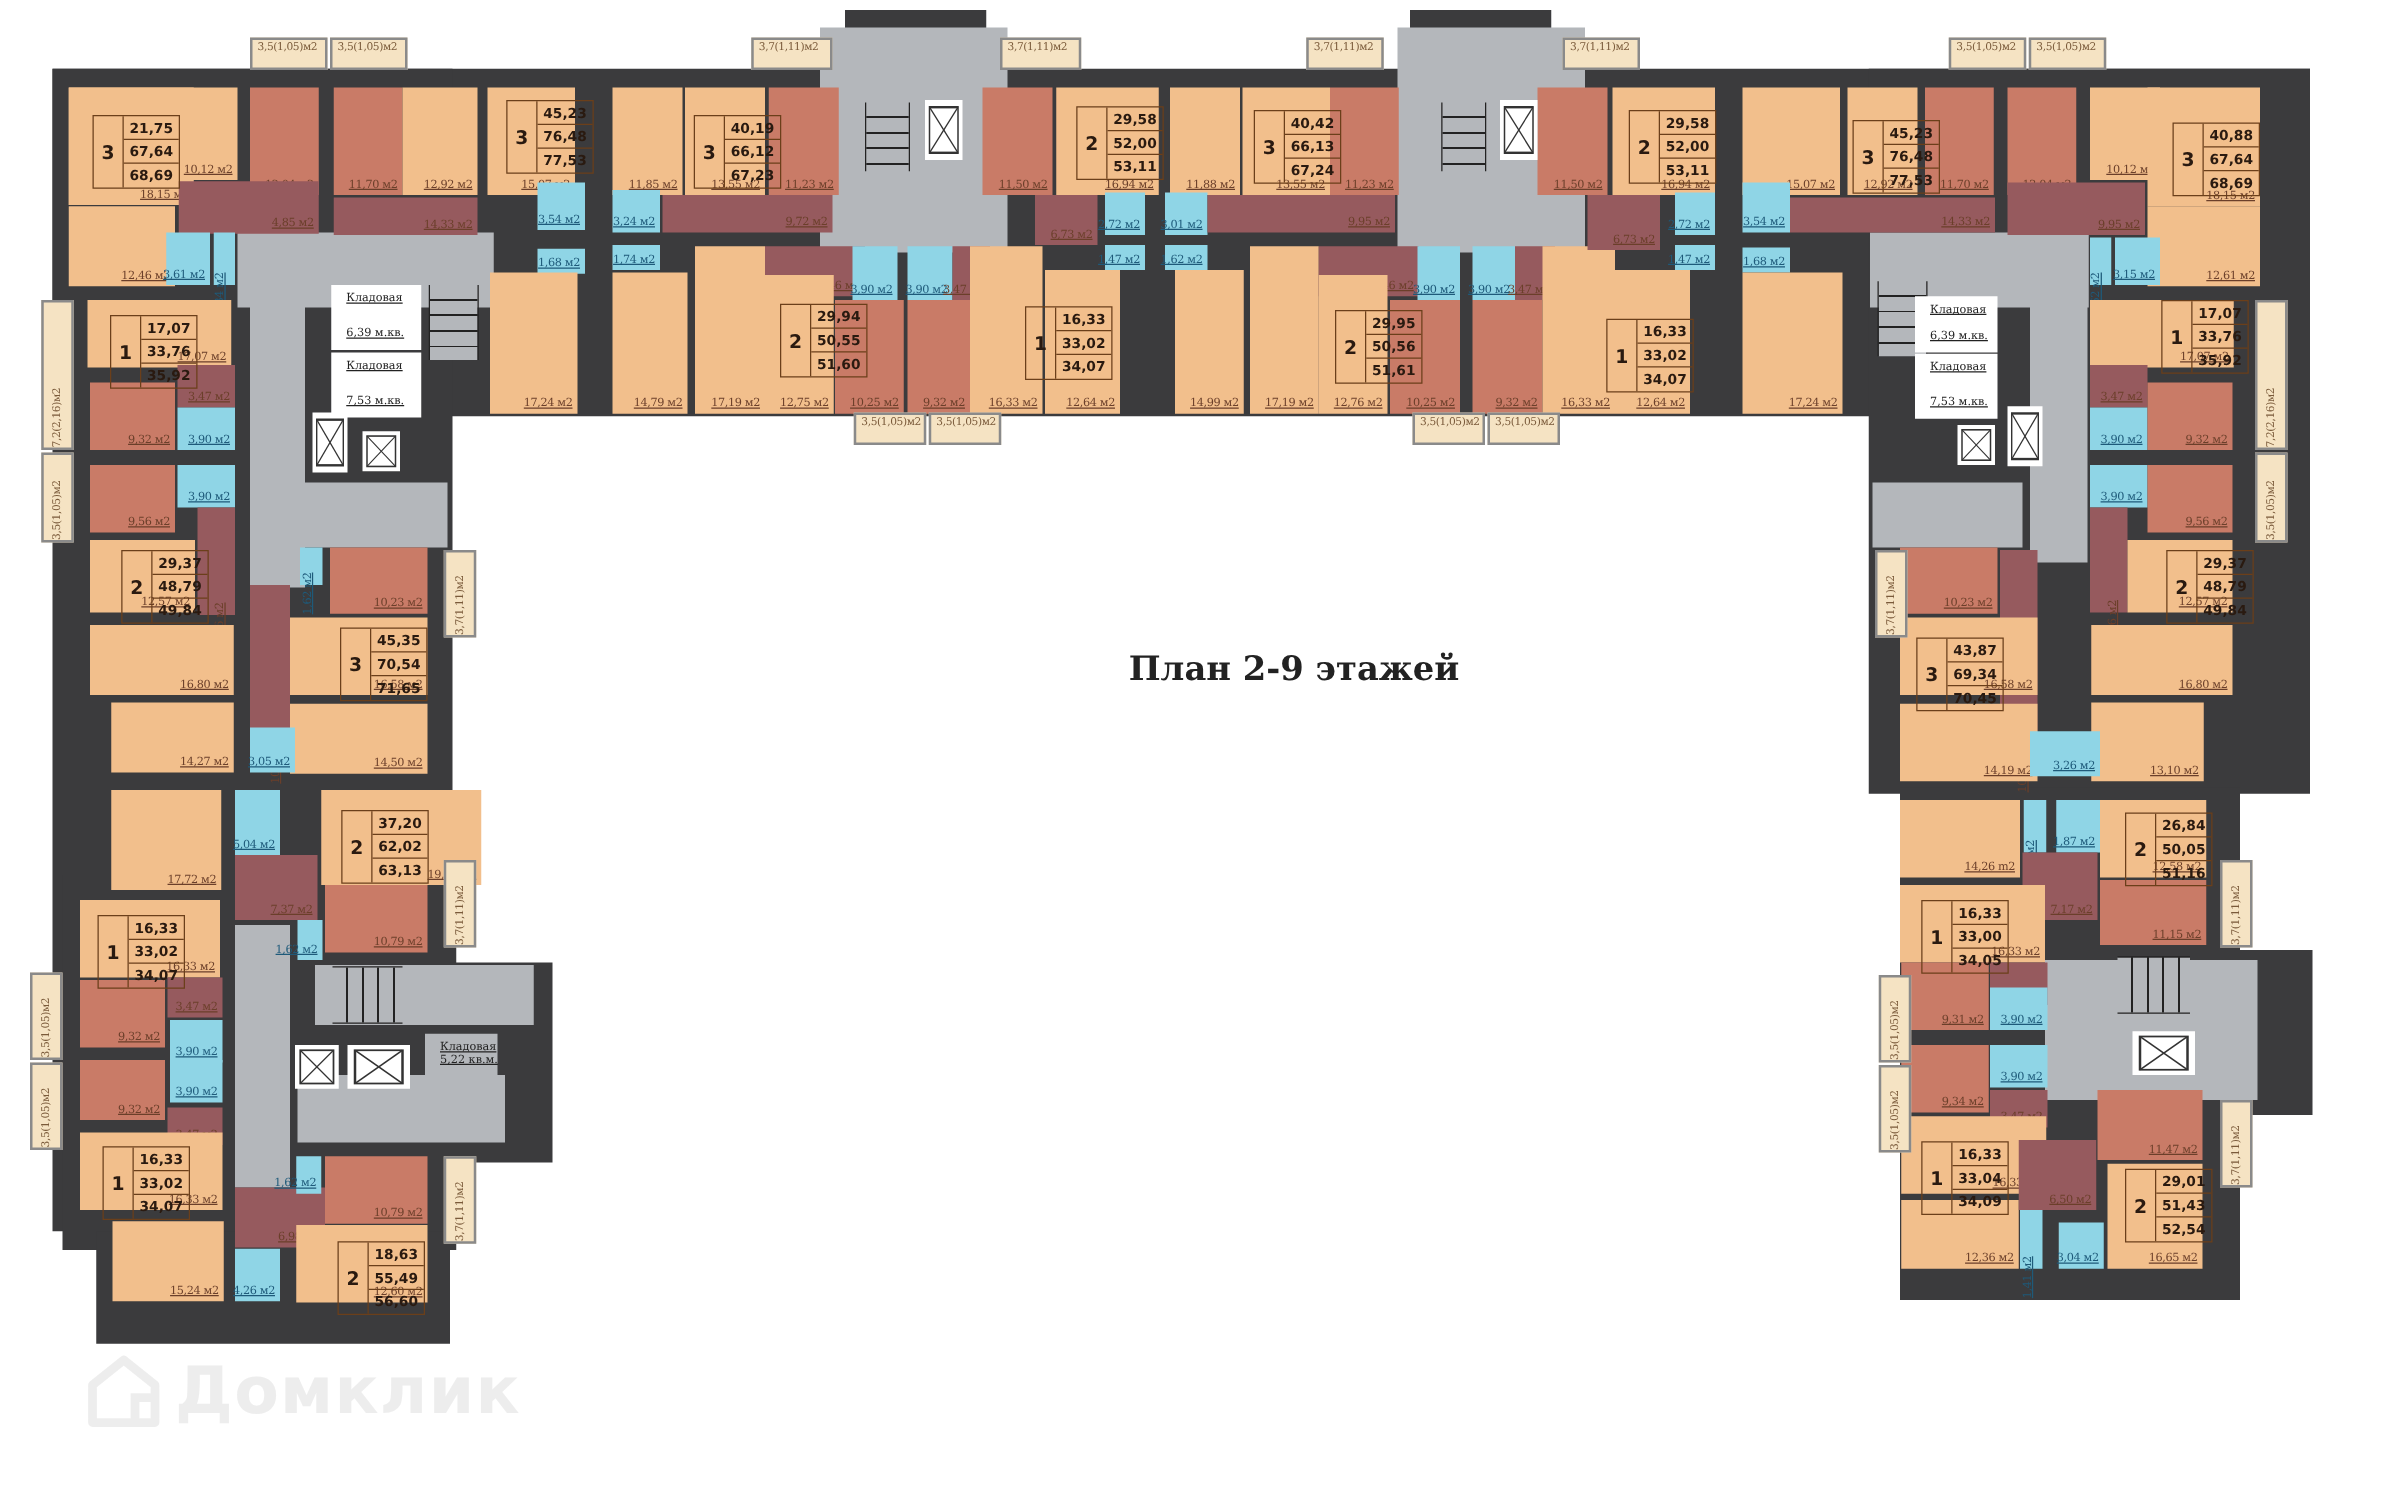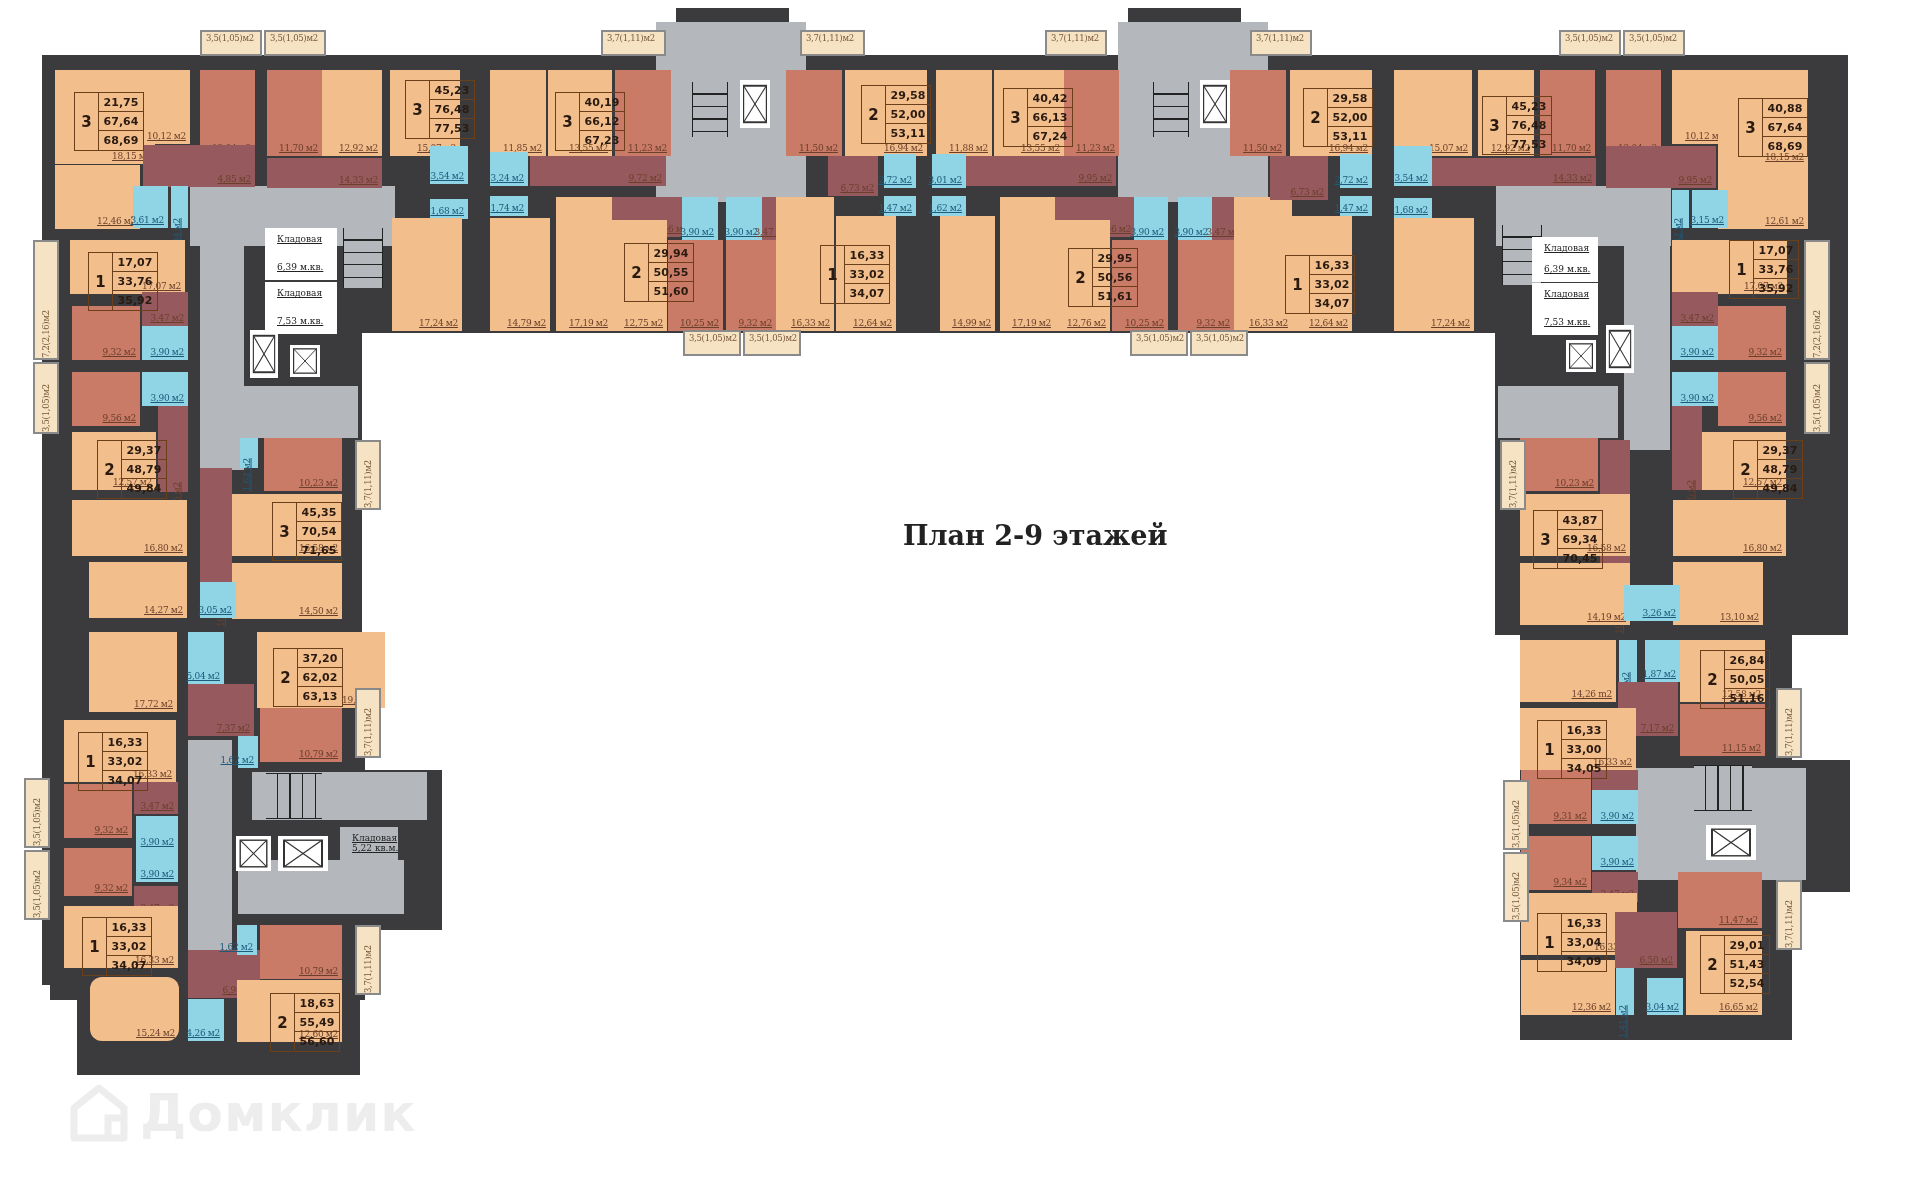--- a/index.html
+++ b/index.html
@@ -469,21 +469,21 @@
       </div>
       <div class="room bath" style="left: 136px; top: 848px; width: 42px; height: 34px;">
         <span class="area-label">3,90 м2</span>
       </div>
       <div class="room hall" style="left: 134px; top: 886px; width: 44px; height: 30px;">
         <span class="area-label">3,47 м2</span>
       </div>
       <div class="room living" style="left: 64px; top: 906px; width: 114px; height: 62px;">
         <span class="area-label">16,33 м2</span>
       </div>
-      <div class="room living" style="left: 90px; top: 977px; width: 89px; height: 64px; border-radius: 12px;">
+      <div class="room living" style="left: 90px; top: 977px; width: 89px; height: 64px;">
         <span class="area-label">15,24 м2</span>
       </div>
       <div class="room hall" style="left: 188px; top: 950px; width: 72px; height: 48px;">
         <span class="area-label">6,98 м2</span>
       </div>
       <div class="room bath" style="left: 188px; top: 999px; width: 36px; height: 42px;">
         <span class="area-label">4,26 м2</span>
       </div>
       <div class="room bath" style="left: 237px; top: 925px; width: 20px; height: 30px;">
         <span class="area-label">1,62 м2</span>

